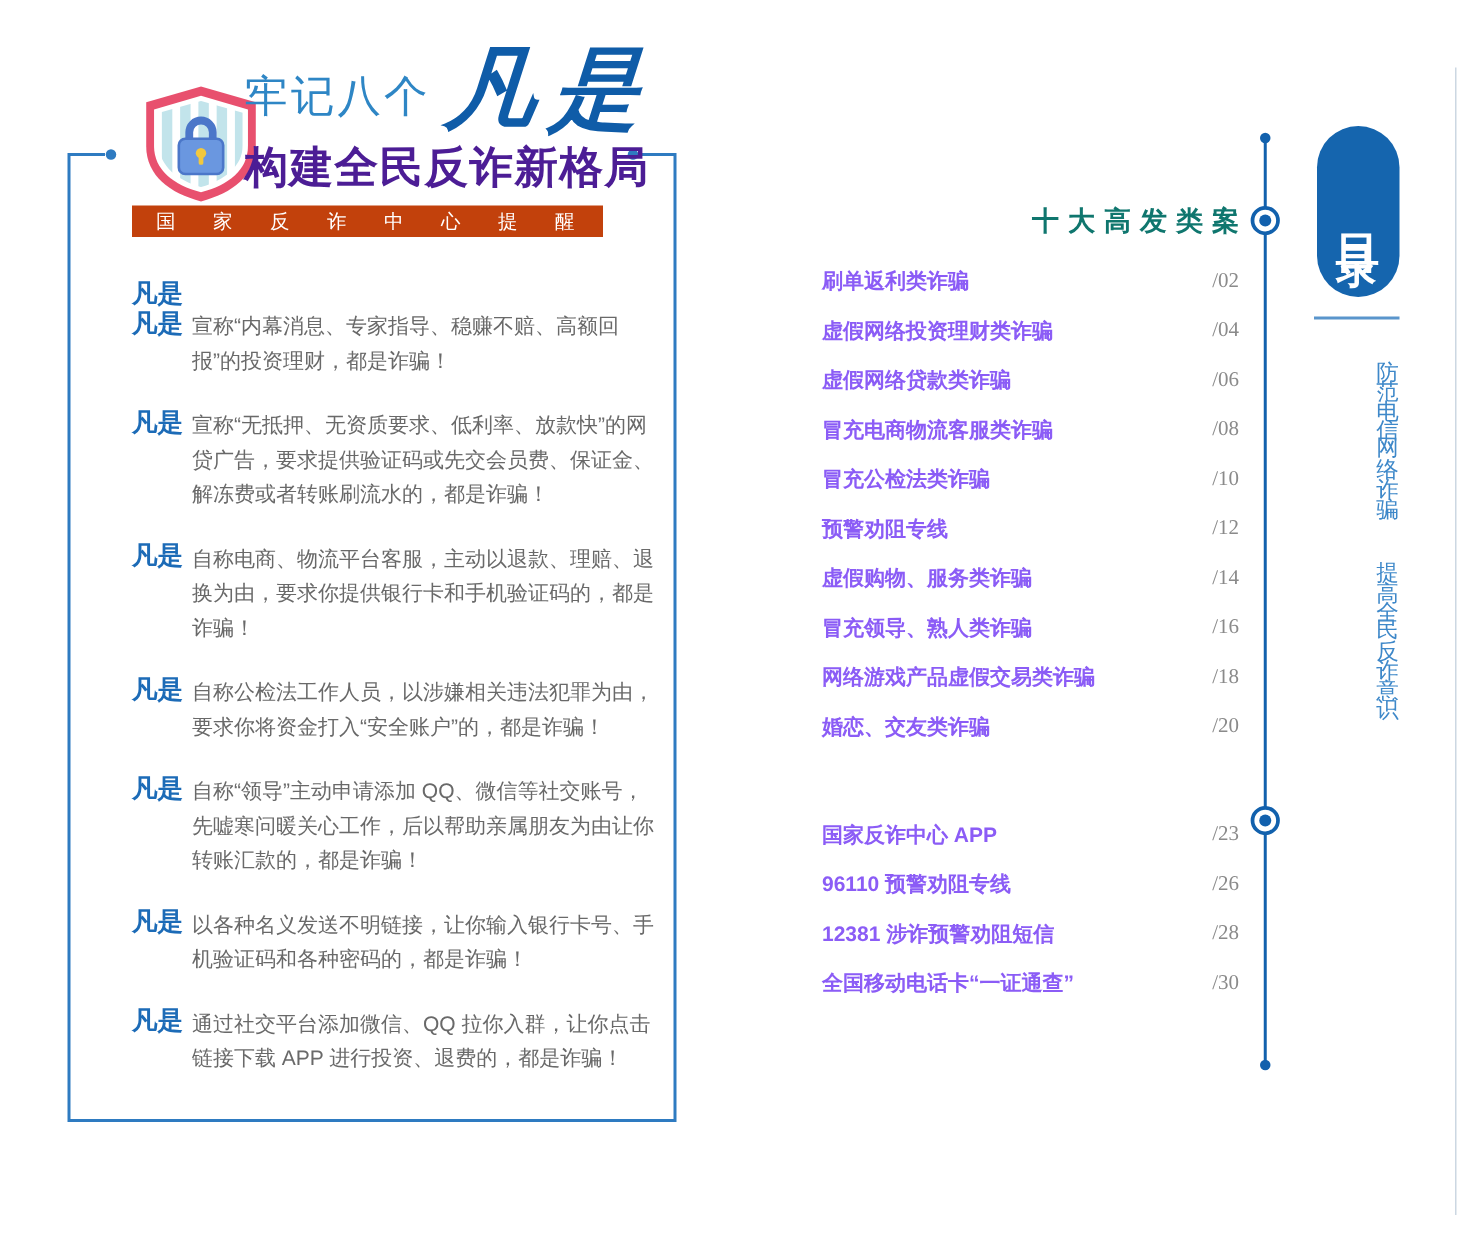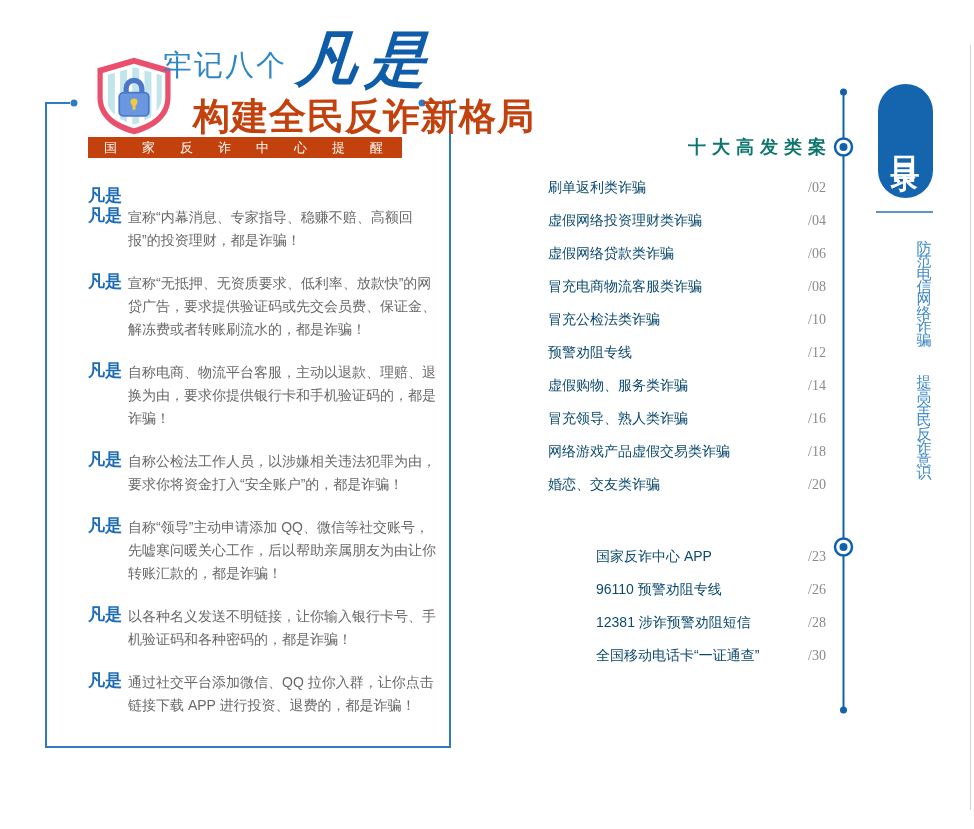--- a/index.html
+++ b/index.html
@@ -9,42 +9,42 @@
   
   .bracket-svg,.tocline-svg{position:absolute;left:0;top:0;pointer-events:none;}
   .right-border{position:absolute;left:970px;top:45px;width:1px;height:765px;background:#ccd7e2;}
 
   
   .logo{position:absolute;left:90px;top:56px;width:88px;height:80px;}
   .title-line1{position:absolute;left:163px;top:30px;display:flex;align-items:flex-end;text-align:right;}
   .title-prefix{font-size:29px;color:#2e86c5;line-height:1;padding-bottom:10px;letter-spacing:2px;}
   .title-highlight{font-size:60px;font-weight:bold;font-style:italic;color:#0f5ca8;line-height:1;
                    margin-left:10px;letter-spacing:10px;transform:skewX(-4deg);}
-  .title-line2{position:absolute;left:163px;top:92px;font-size:37px;font-weight:bold;color:#c2410c;letter-spacing:1px;margin-left:30px;}
+  .title-line2{position:absolute;left:163px;top:92px;font-size:29px;font-weight:bold;color:#4c1d95;letter-spacing:1px;}
   .banner{position:absolute;left:88px;top:137px;width:314px;height:21px;background:#c2410c;
           color:#ffffff;font-size:13px;line-height:21px;letter-spacing:25px;padding-left:16px;
           white-space:nowrap;overflow:hidden;box-sizing:border-box;}
 
   
   .slogans{position:absolute;left:88px;top:186px;width:354px;}
   .slogan-item{position:relative;padding-left:40px;margin-bottom:20px;font-size:14px;
                line-height:23px;color:#696969;}
   .slogan-label{position:absolute;left:0;top:-2px;font-size:17px;font-weight:bold;color:#1c6bb7;}
 
   
   .toc-section{position:absolute;left:548px;width:278px;}
   .toc-section-0{top:136px;}
   .toc-section-1{top:534px;}
   .toc-header{height:22px;line-height:22px;text-align:right;font-size:18px;font-weight:bold;
               color:#0f766e;letter-spacing:6px;margin-right:-6px;}
   .toc-rows-0{margin-top:13px;}
-  .toc-rows-1{margin-top:6px;margin-left:48px;}
+  .toc-rows-1{margin-top:6px;}
   .toc-row{height:33.1px;display:flex;justify-content:space-between;align-items:center;
            font-size:14px;cursor:pointer;}
-  .toc-title{color:#0c4a6e;}
+  .toc-title{color:#8b5cf6;font-weight:bold;}
   .toc-page{color:#8a8a8a;font-family:Liberation Serif, serif;}
 
   
   .pill{position:absolute;left:878px;top:84px;width:55px;height:114px;border-radius:28px;
         background:#1565ae;color:#ffffff;display:flex;align-items:center;justify-content:center;
         writing-mode:vertical-rl;text-orientation:upright;font-family:"DejaVu Serif",serif;
         font-size:29px;font-weight:bold;letter-spacing:8px;}
   .sidebar-sep{position:absolute;left:876px;top:211px;width:57px;height:2px;background:#5a95cc;}
   .vtext{position:absolute;left:878px;top:228px;width:55px;display:flex;justify-content:center;
          writing-mode:vertical-rl;text-orientation:upright;font-size:15px;color:#3e88c9;

